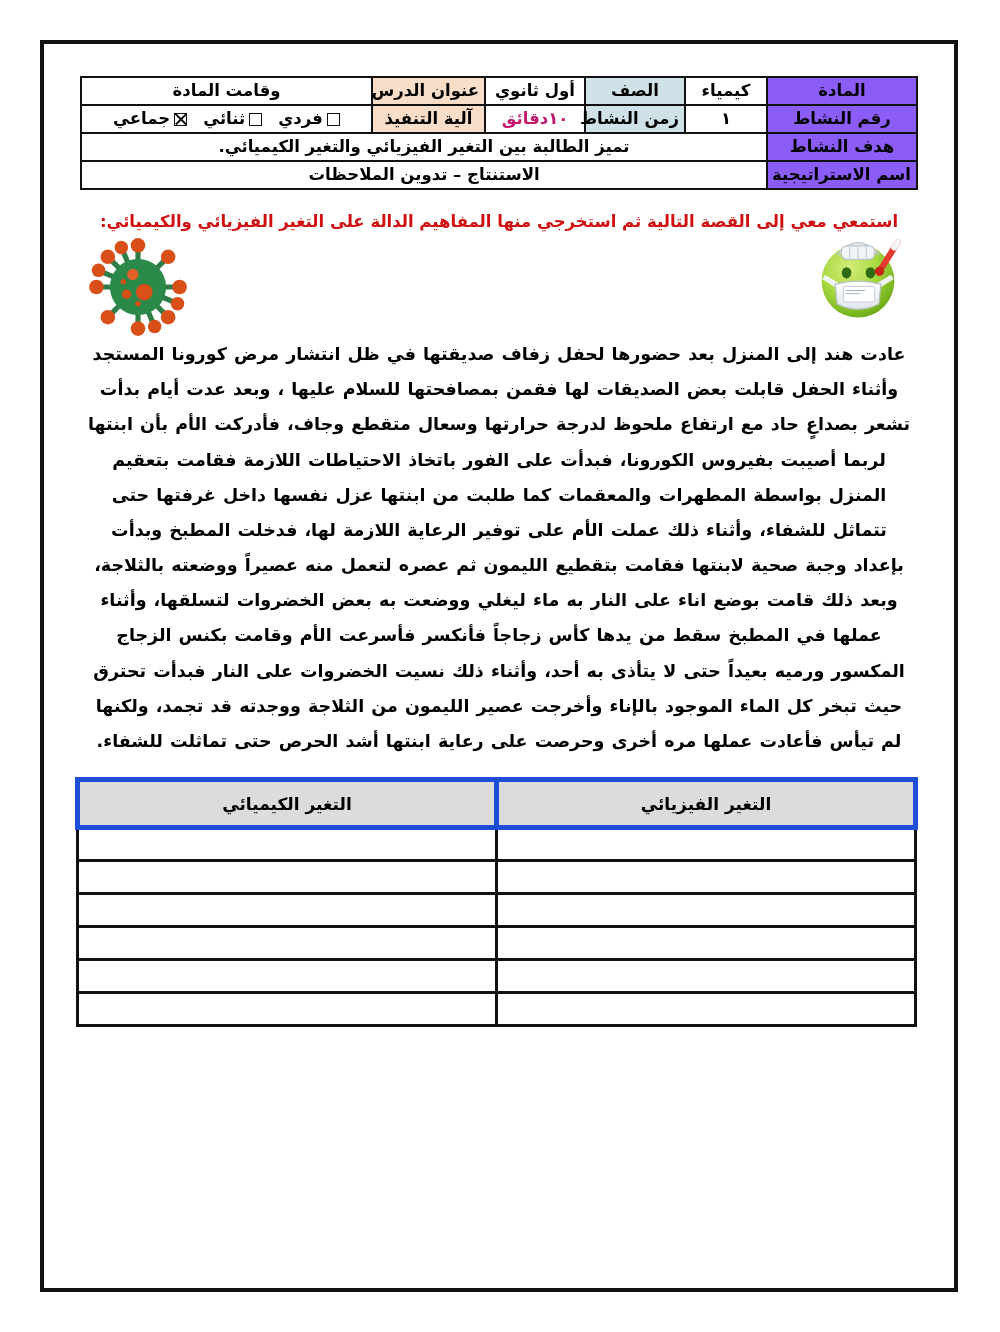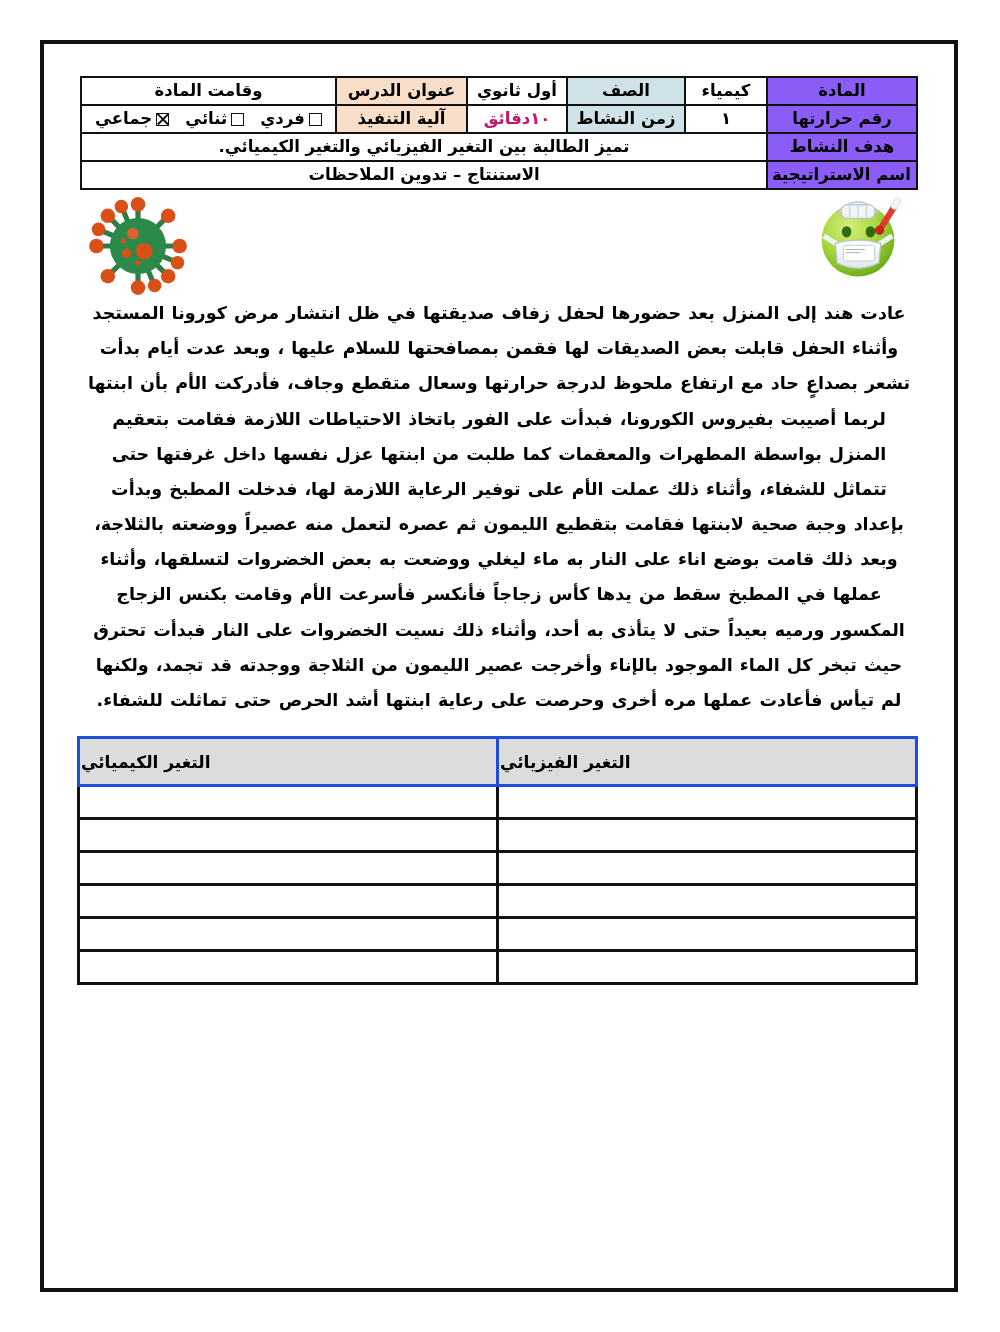--- a/index.html
+++ b/index.html
@@ -142,52 +142,52 @@
 
   
   table.answer-table {
     margin-top: 18px;
     width: 838px;
     border-collapse: collapse;
     table-layout: fixed;
     direction: rtl;
   }
   table.answer-table th {
-    border: 3px solid #1d4ed8;
+    border: 5px solid #1d4ed8;
     background: #dcdcdc;
     font-size: 17px;
     font-weight: bold;
     height: 48px;
-    text-align: left;
+    text-align: center;
     color: #000000;
   }
   table.answer-table td {
     border: 3px solid #111111;
     height: 33px;
     background: #ffffff;
   }
 </style>
 </head>
 <body>
 
 <div class="page-frame">
   <div class="page-inner">
 
     <table class="info-table">
       <tbody>
         <tr>
           <td class="cell-label" style="width:150px">المادة</td>
           <td class="cell-white" style="width:82px">كيمياء</td>
-          <td class="cell-blue" style="width:118px">الصف</td>
+          <td class="cell-blue" style="width:100px">الصف</td>
           <td class="cell-white" style="width:100px">أول ثانوي</td>
-          <td class="cell-peach" style="width:131px">عنوان الدرس</td>
+          <td class="cell-peach" style="width:113px">عنوان الدرس</td>
           <td class="cell-white">وقامت المادة</td>
         </tr>
         <tr>
-          <td class="cell-label">رقم حرارتها</td>
+          <td class="cell-label">رقم النشاط</td>
           <td class="cell-white">١</td>
           <td class="cell-blue">زمن النشاط</td>
           <td class="cell-white">
             <span class="time-value">١٠دقائق</span>
           </td>
           <td class="cell-peach">آلية التنفيذ</td>
           <td class="cell-white">
             <div class="checkbox-group">
               <span class="cb-item">
                 <span class="cb-box"></span>
@@ -208,20 +208,21 @@
           <td class="cell-label">هدف النشاط</td>
           <td class="cell-white goal-cell" colspan="5">تميز الطالبة بين التغير الفيزيائي والتغير الكيميائي.</td>
         </tr>
         <tr>
           <td class="cell-label">اسم الاستراتيجية</td>
           <td class="cell-white strategy-cell" colspan="5">الاستنتاج – تدوين الملاحظات</td>
         </tr>
       </tbody>
     </table>
 
+    <div class="instruction">استمعي معي إلى القصة التالية ثم استخرجي منها المفاهيم الدالة على التغير الفيزيائي والكيميائي:</div>
 
     <div class="illus-row">
 
       <svg class="virus-icon" viewBox="0 0 100 100">
         <g fill="#d94f18">
           <g stroke="#2f7d46" stroke-width="5">
             <line x1="50" y1="50" x2="50" y2="12"></line>
             <line x1="50" y1="50" x2="50" y2="88"></line>
             <line x1="50" y1="50" x2="12" y2="50"></line>
             <line x1="50" y1="50" x2="88" y2="50"></line>

